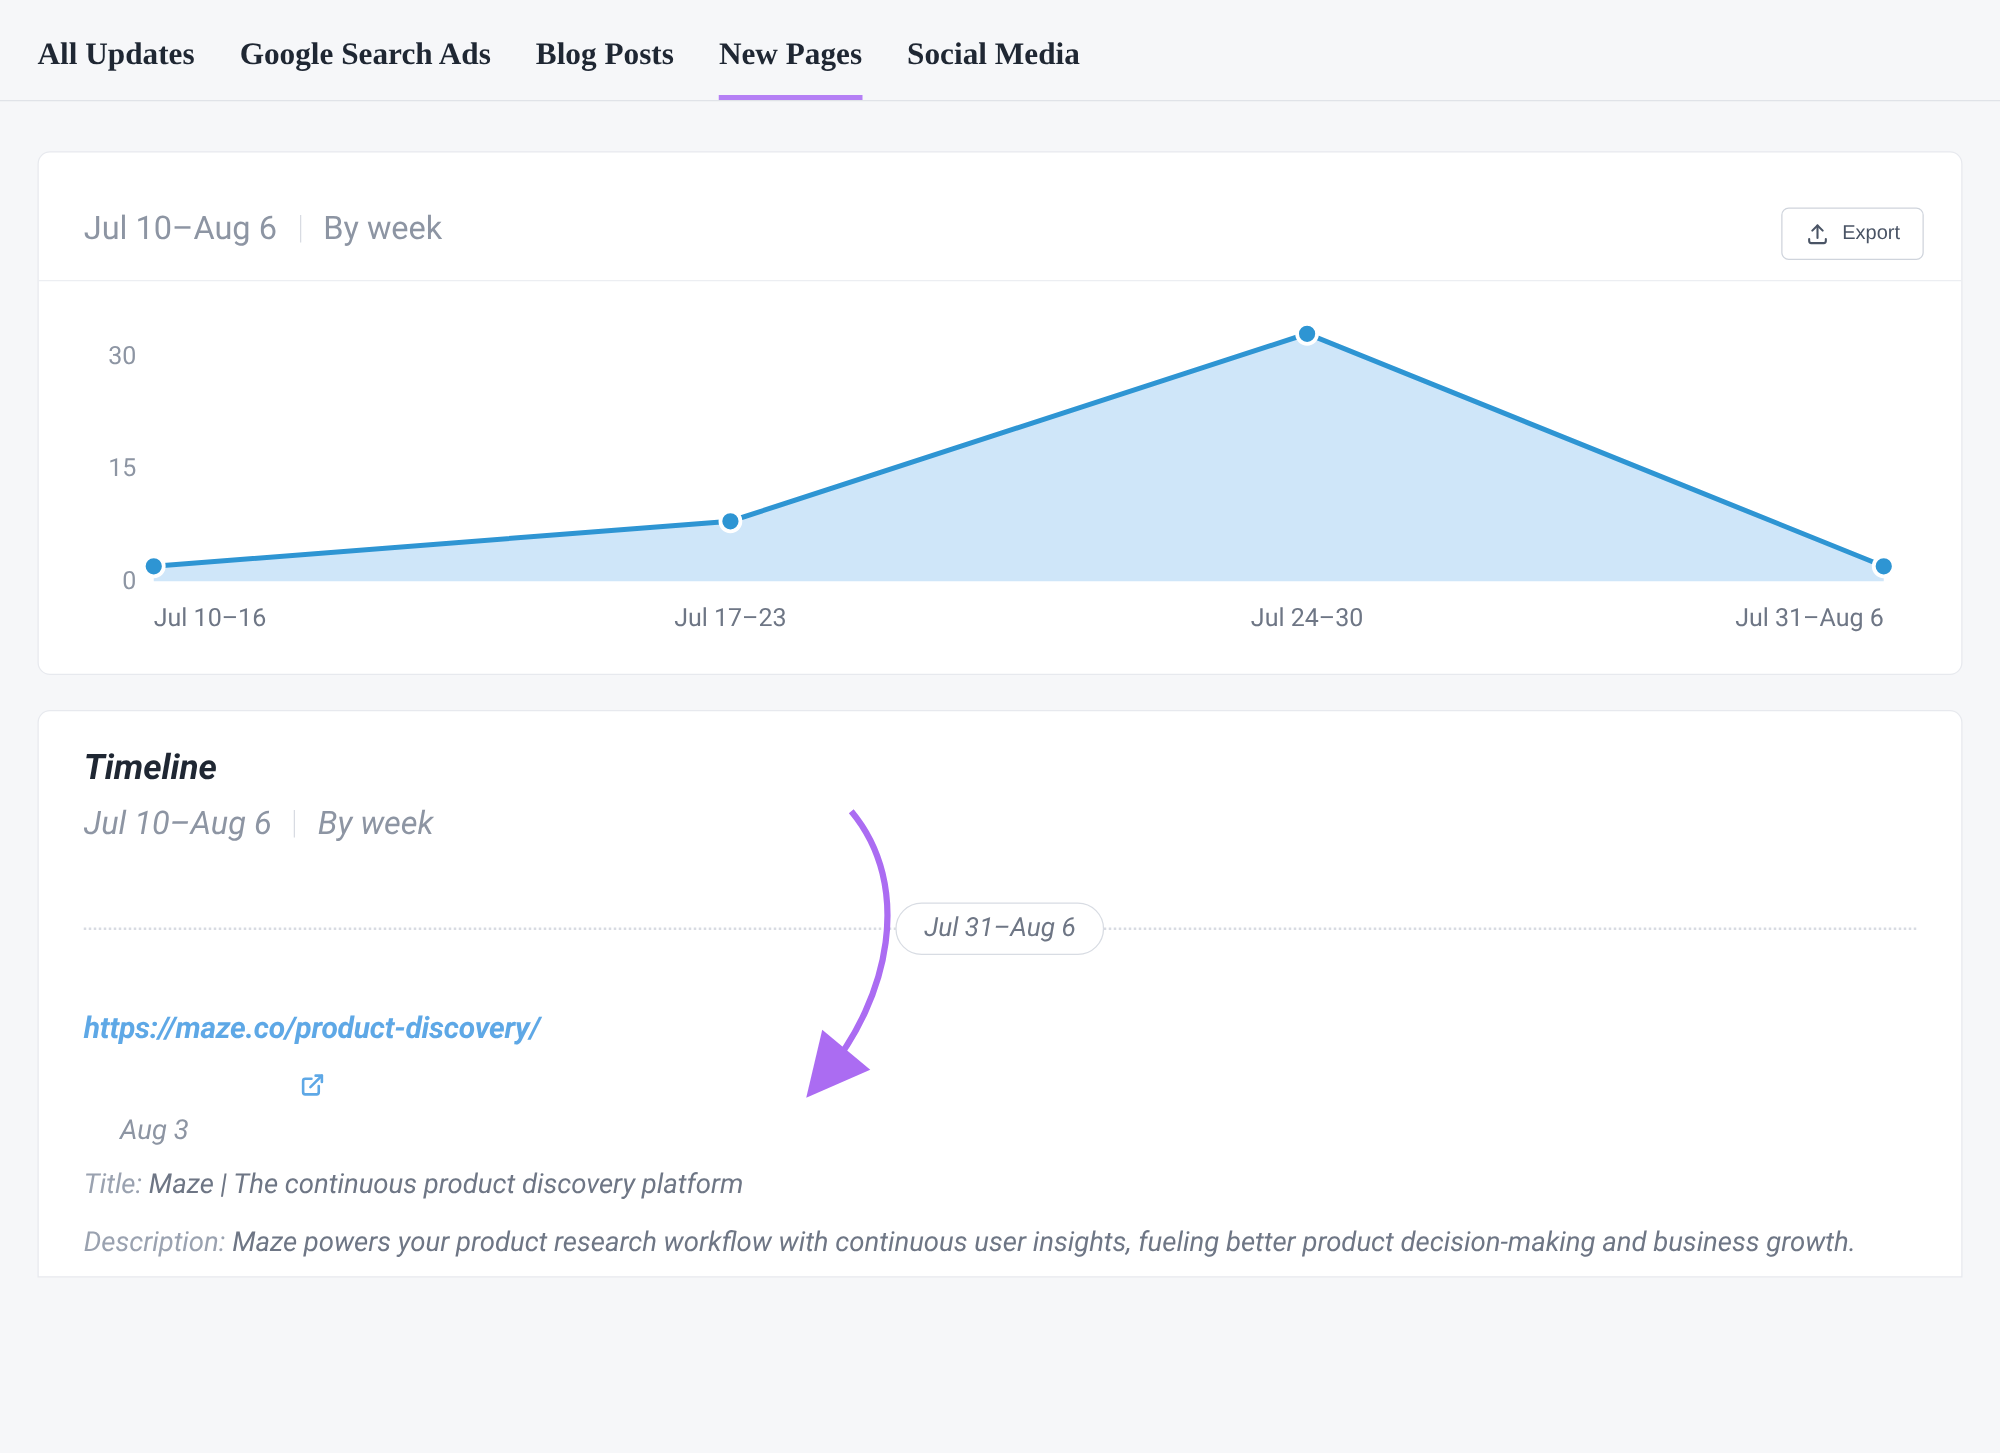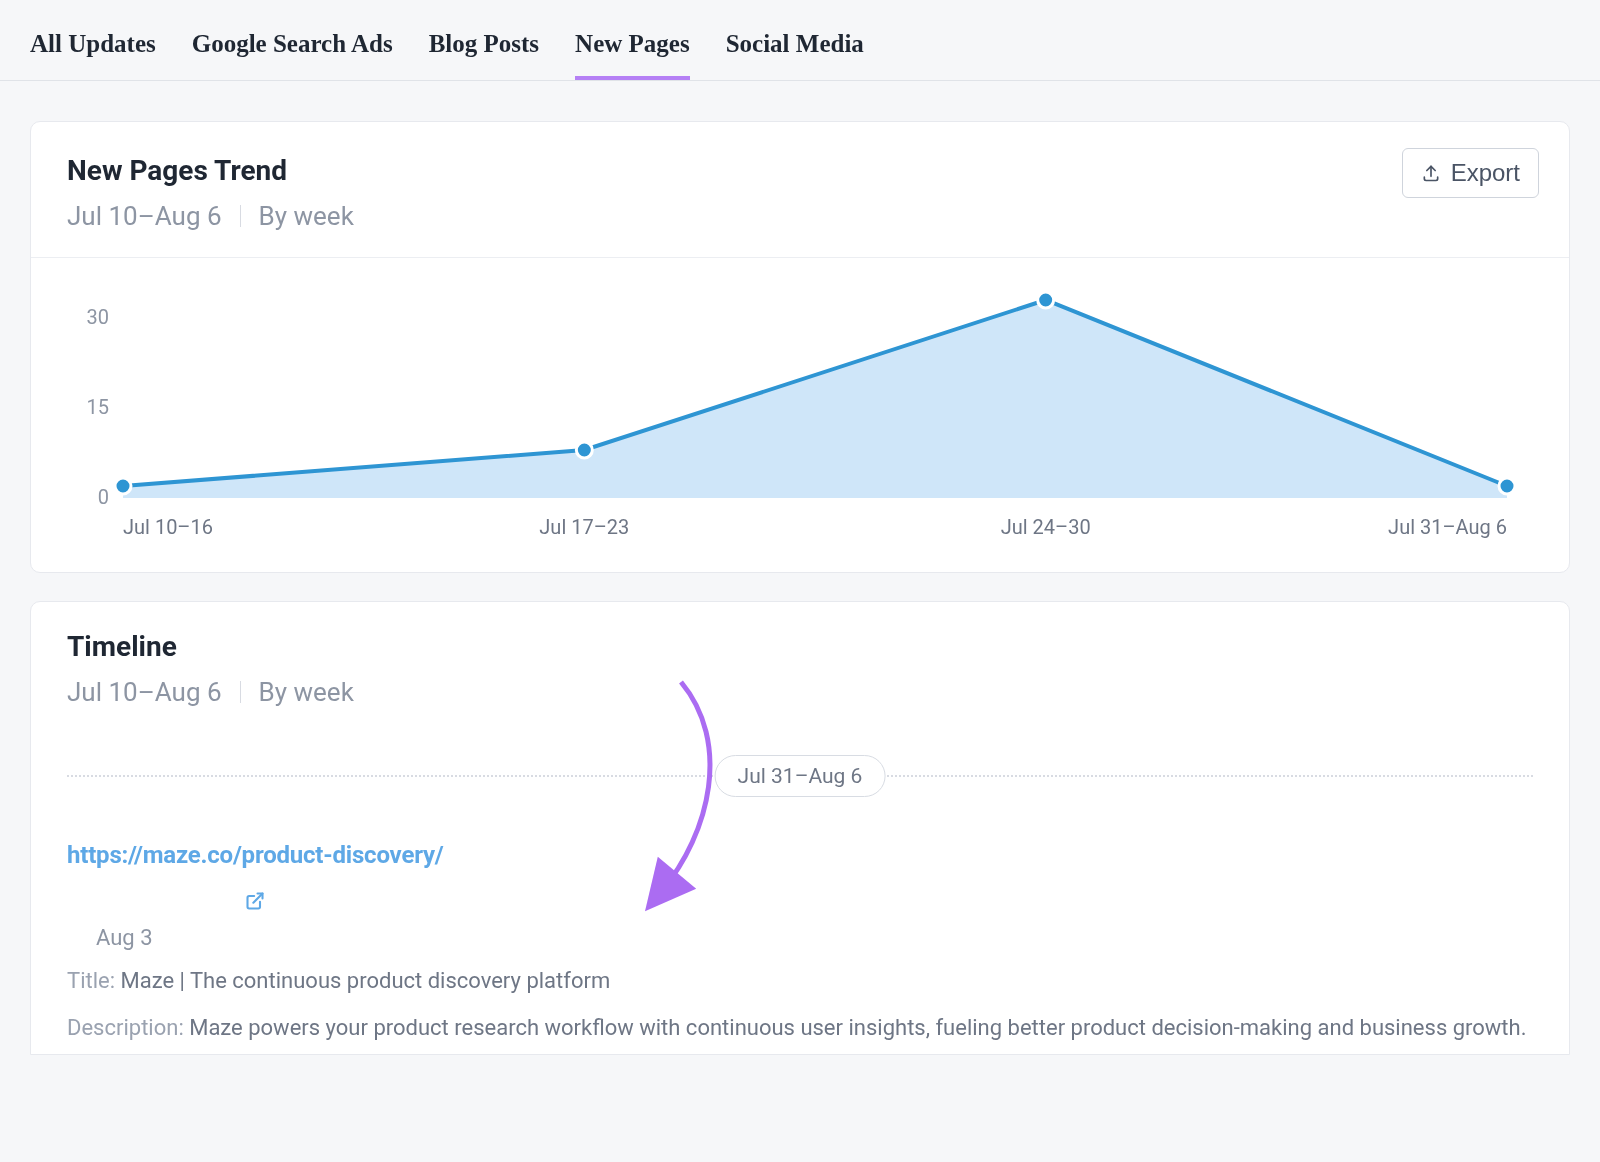--- a/index.html
+++ b/index.html
@@ -56,30 +56,30 @@
     align-items: center;
     gap: 18px;
   }
   .vsep {
     width: 1px;
     height: 22px;
     background: #d8dbe2;
   }
   .export-btn {
     position: absolute;
-    top: 26px;
+    top: 44px;
     right: 30px;
     display: flex;
     align-items: center;
     gap: 10px;
     border: 1px solid #cfd4dc;
     background: #fff;
     border-radius: 6px;
     padding: 10px 18px;
-    font-size: 24px;
+    font-size: 16px;
     color: #4a5465;
     cursor: pointer;
     font-weight: 500;
   }
   .export-btn svg { width: 20px; height: 20px; }
   .chart-area {
     border-top: 1px solid #eceef2;
     margin-top: 26px;
     padding: 10px 22px 0 22px;
   }
@@ -92,20 +92,21 @@
     fill: #6e7685;
   }
   
   .timeline-card {
     background: #fff;
     border: 1px solid #e7e9ee;
     border-radius: 10px 10px 0 0;
     margin: 28px 30px 0 30px;
     padding-bottom: 10px;
     position: relative;
+    font-style: italic;
   }
   .timeline-card .card-header { padding-top: 28px; }
   .dotted-sep {
     border-top: 2px dotted #d8dbe2;
     margin: 68px 36px 0 36px;
     position: relative;
   }
   .date-pill {
     position: absolute;
     left: 50%;
@@ -169,21 +170,20 @@
 <div class="card">
   <button class="export-btn">
     <svg viewBox="0 0 24 24" fill="none" stroke="#4a5465" stroke-width="2" stroke-linecap="round" stroke-linejoin="round">
       <path d="M4 17v2a2 2 0 0 0 2 2h12a2 2 0 0 0 2-2v-2"></path>
       <polyline points="7 9 12 4 17 9"></polyline>
       <line x1="12" y1="4" x2="12" y2="16"></line>
     </svg>
     <span>Export</span>
   </button>
   <div class="card-header">
-    <div class="card-title">New Pages Trend</div>
     <div class="card-sub">
       <span>Jul 10–Aug 6</span>
       <span class="vsep"></span>
       <span>By week</span>
     </div>
   </div>
   <div class="chart-area">
     <svg id="chart-svg" width="1480" height="280">
         <text class="ytick" x="56" y="236" text-anchor="end">0</text>
         <text class="ytick" x="56" y="146" text-anchor="end">15</text>

